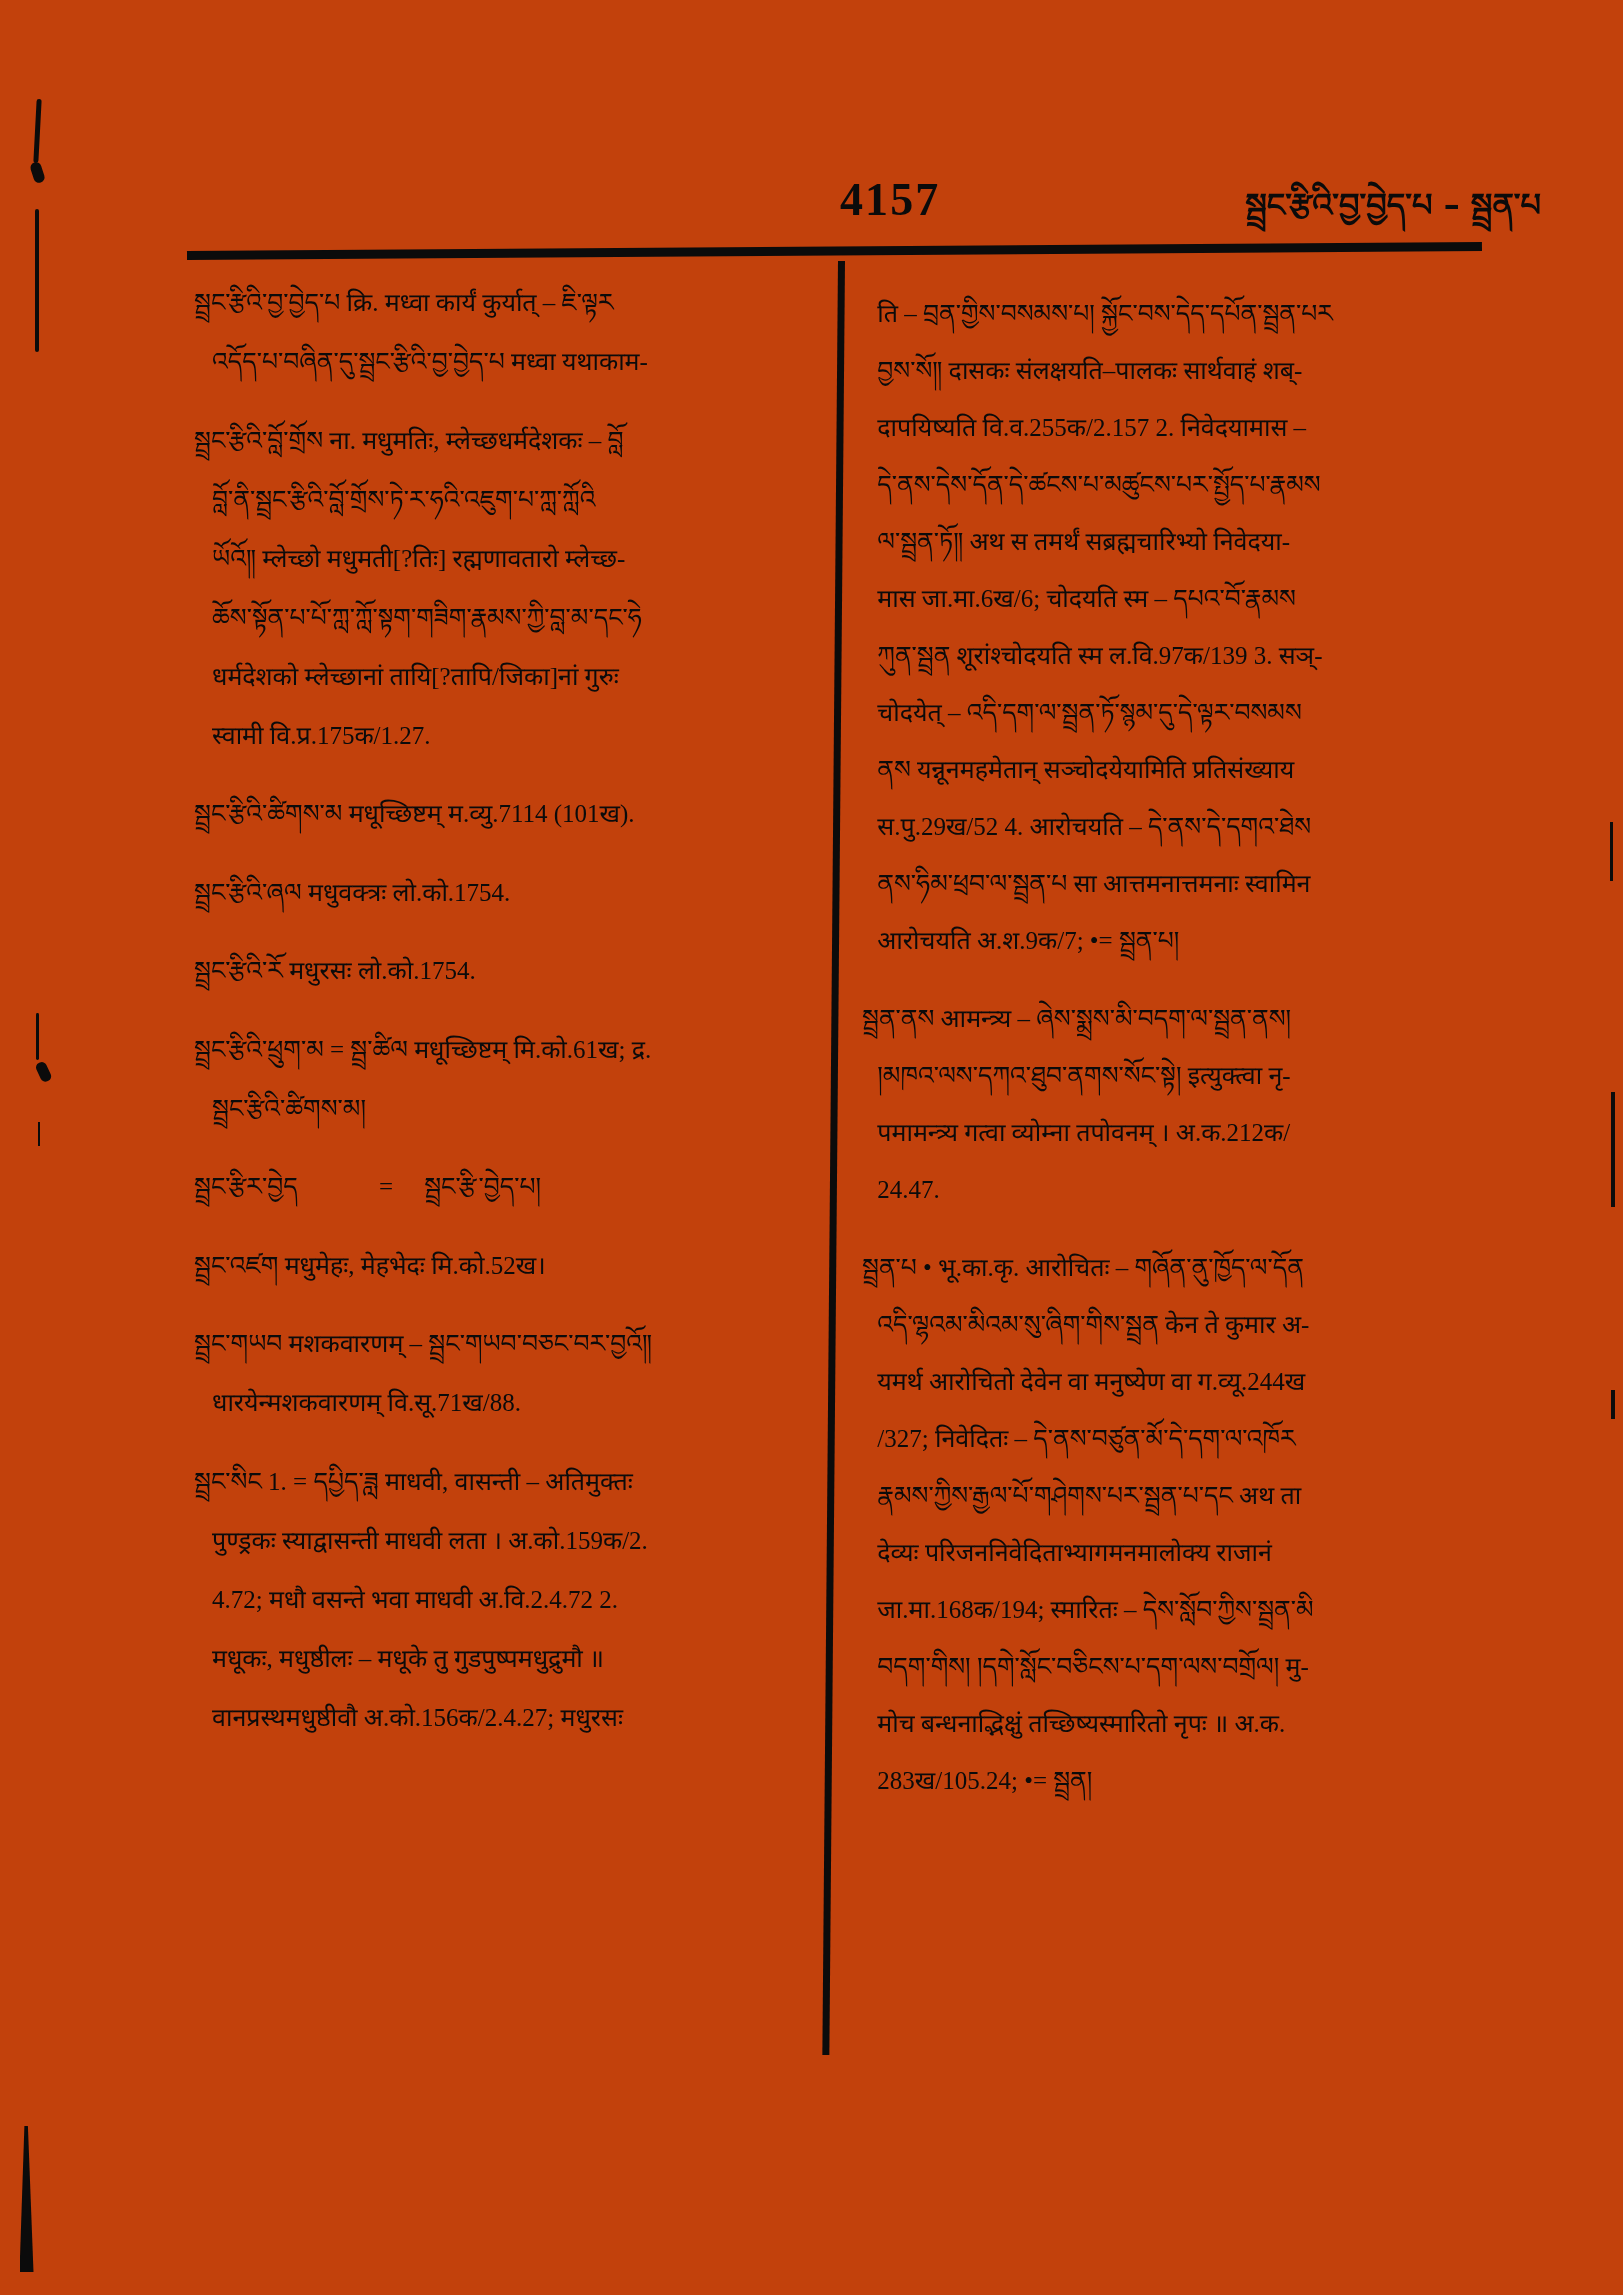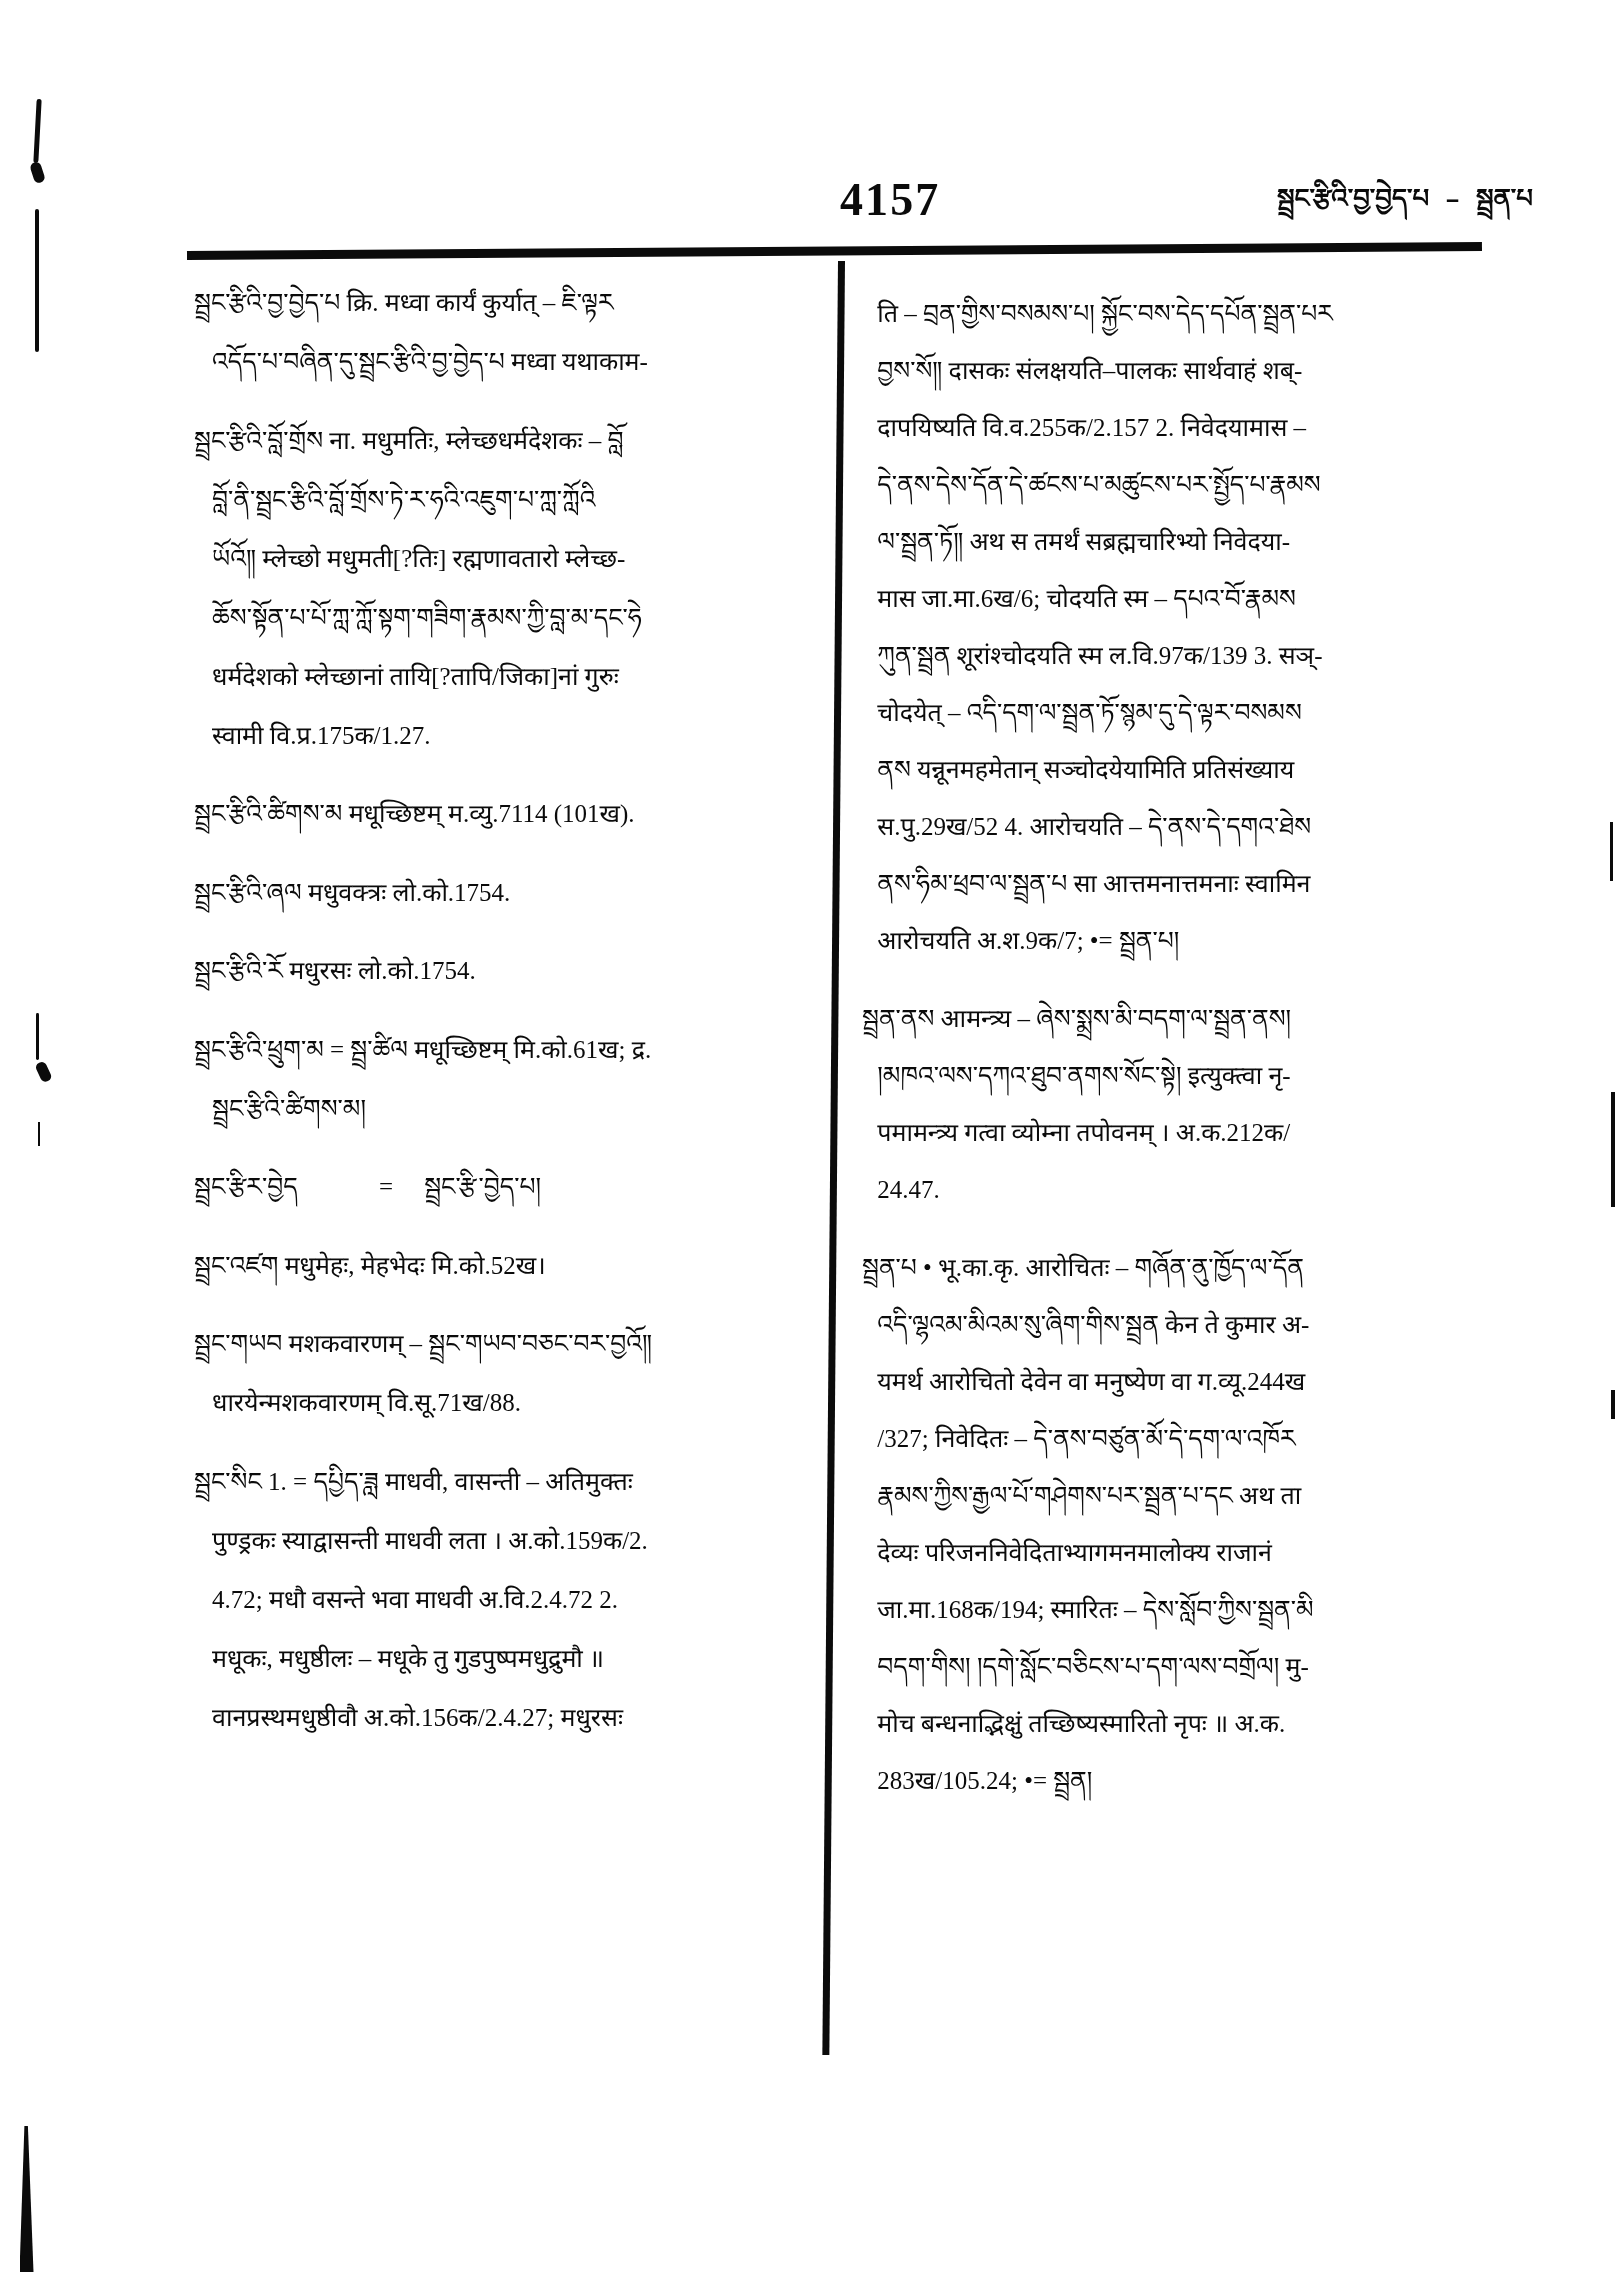--- a/index.html
+++ b/index.html
@@ -1,33 +1,32 @@
 <!DOCTYPE html>
 <html style="font-size:11px"><head>
 <meta charset="utf-8">
 <style>
   html,body{margin:0;padding:0;background:#888;}
   .page{
     position:relative;
     width:1623px;height:2295px;
-    background:#ffffff;
+    background:#c2410c;
     font-family:"DejaVu Sans",sans-serif;
     color:#0b0b0b;
     overflow:hidden;
   }
   .pgnum{
     position:absolute;left:840px;top:173px;
     font-family:"Liberation Serif",serif;
     font-size:46px;font-weight:bold;letter-spacing:2.1px;
   }
   .runhead{
-    position:absolute;right:90px;top:169px;
-    font-size:26px;font-weight:bold;
+    position:absolute;right:82px;top:169px;
+    font-size:32px;font-weight:bold;
     white-space:nowrap;
-    font-family:Liberation Mono, monospace;
   }
   .hrule{
     position:absolute;left:187px;top:251px;
     width:1295px;height:9px;background:#0b0b0b;
     transform:rotate(-0.4deg);transform-origin:left center;
   }
   .vrule{
     position:absolute;left:838px;top:261px;
     width:7px;height:1794px;background:#0b0b0b;
     transform:rotate(0.5deg);transform-origin:top center;

